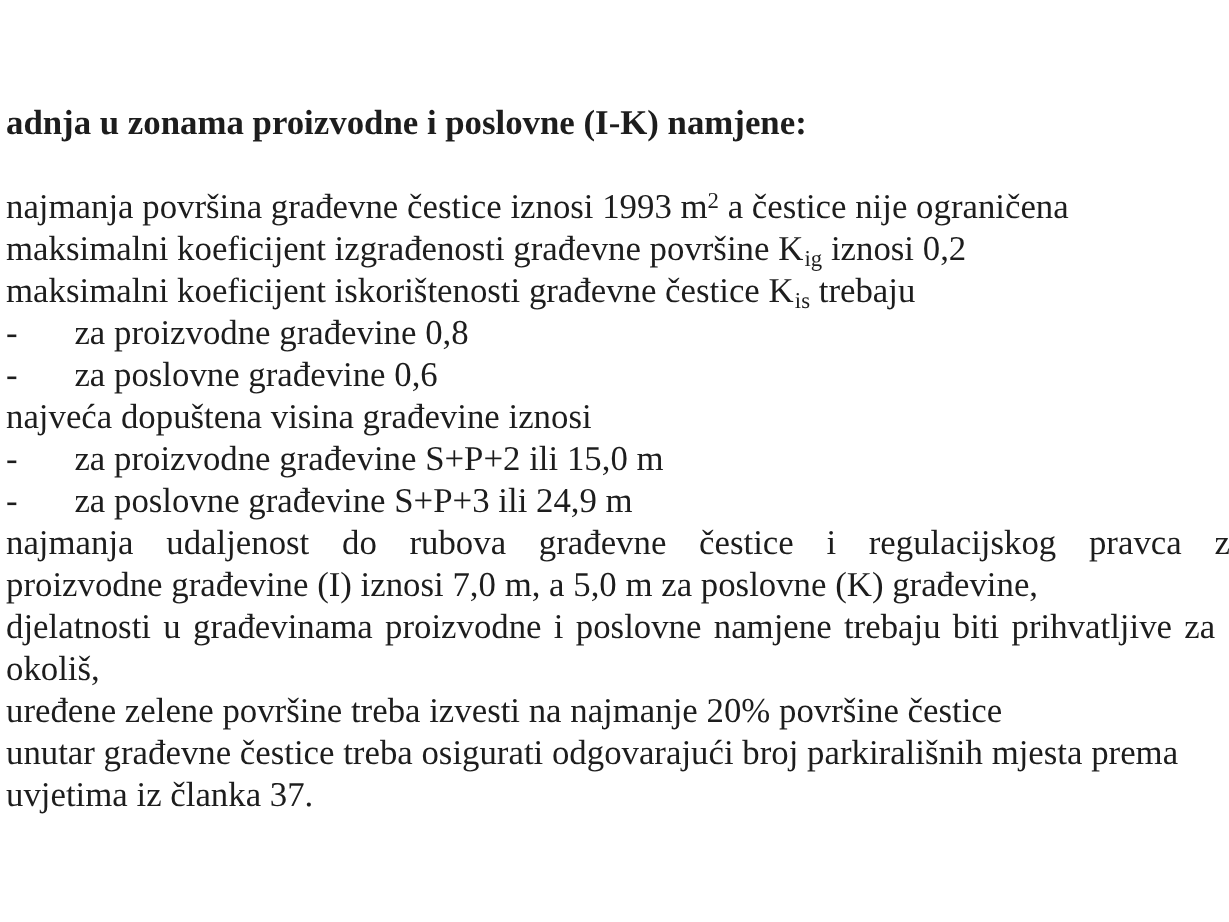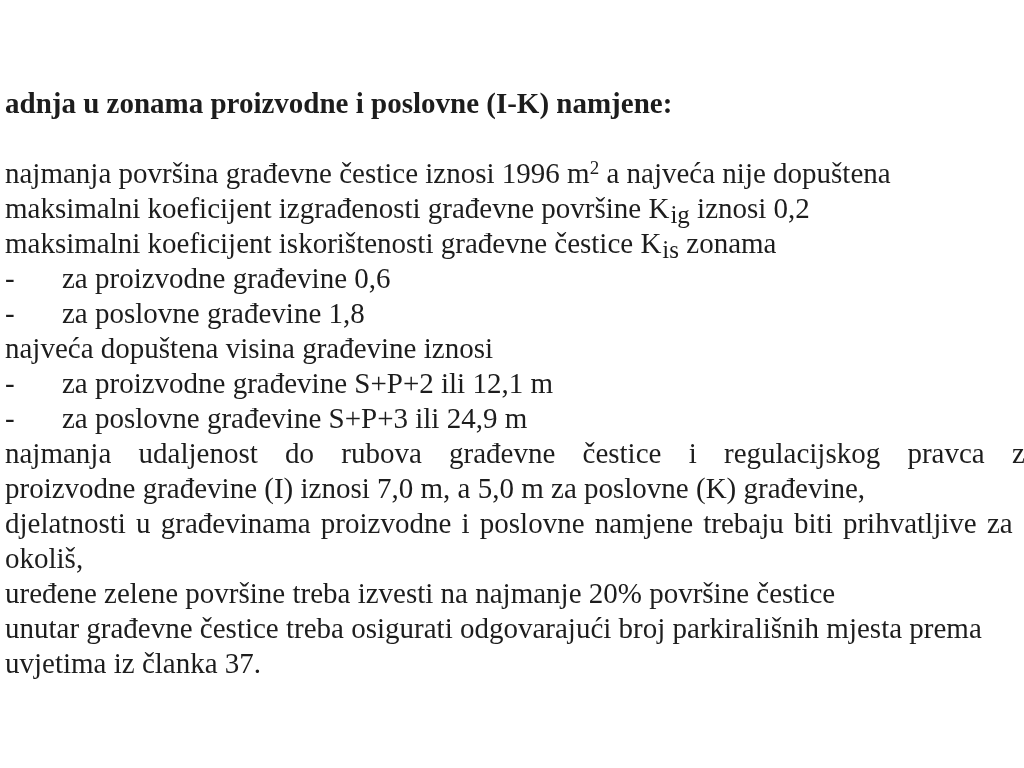--- a/index.html
+++ b/index.html
@@ -34,53 +34,53 @@
     display: inline-block;
     width: 57px;
   }
   .justified-wide {
     word-spacing: 20px;
   }
   .justified-slight {
     word-spacing: 3px;
   }
   sub.k-sub {
-    font-size: 25px;
+    font-size: 19px;
     line-height: 0;
     vertical-align: -5px;
     margin-left: 1px;
   }
   sup.m-sup {
     font-size: 19px;
     line-height: 0;
     vertical-align: 9px;
   }
 </style>
 </head>
 <body>
 
 <div class="doc">
 
   <div class="line doc-heading">adnja u zonama proizvodne i poslovne (I-K) namjene:</div>
 
   <div class="blank-line"></div>
 
-  <div class="line"><span>najmanja površina građevne čestice iznosi 1996 m</span><sup class="m-sup">2</sup><span> a najveća nije dopuštena</span></div>
+  <div class="line"><span>najmanja površina građevne čestice iznosi 1993 m</span><sup class="m-sup">2</sup><span> a čestice nije ograničena</span></div>
 
   <div class="line"><span>maksimalni koeficijent izgrađenosti građevne površine K</span><sub class="k-sub">ig</sub><span> iznosi 0,2</span></div>
 
-  <div class="line"><span>maksimalni koeficijent iskorištenosti građevne čestice K</span><sub class="k-sub">is</sub><span> zonama</span></div>
+  <div class="line"><span>maksimalni koeficijent iskorištenosti građevne čestice K</span><sub class="k-sub">is</sub><span> trebaju</span></div>
 
-  <div class="line"><span class="dash-cell">-</span><span>za proizvodne građevine 0,6</span></div>
+  <div class="line"><span class="dash-cell">-</span><span>za proizvodne građevine 0,8</span></div>
 
-  <div class="line"><span class="dash-cell">-</span><span>za poslovne građevine 1,8</span></div>
+  <div class="line"><span class="dash-cell">-</span><span>za poslovne građevine 0,6</span></div>
 
   <div class="line">najveća dopuštena visina građevine iznosi</div>
 
-  <div class="line"><span class="dash-cell">-</span><span>za proizvodne građevine S+P+2 ili 12,1 m</span></div>
+  <div class="line"><span class="dash-cell">-</span><span>za proizvodne građevine S+P+2 ili 15,0 m</span></div>
 
   <div class="line"><span class="dash-cell">-</span><span>za poslovne građevine S+P+3 ili 24,9 m</span></div>
 
   <div class="line justified-wide">najmanja udaljenost do rubova građevne čestice i regulacijskog pravca za</div>
 
   <div class="line">proizvodne građevine (I) iznosi 7,0 m, a 5,0 m za poslovne (K) građevine,</div>
 
   <div class="line justified-slight">djelatnosti u građevinama proizvodne i poslovne namjene trebaju biti prihvatljive za</div>
 
   <div class="line">okoliš,</div>

